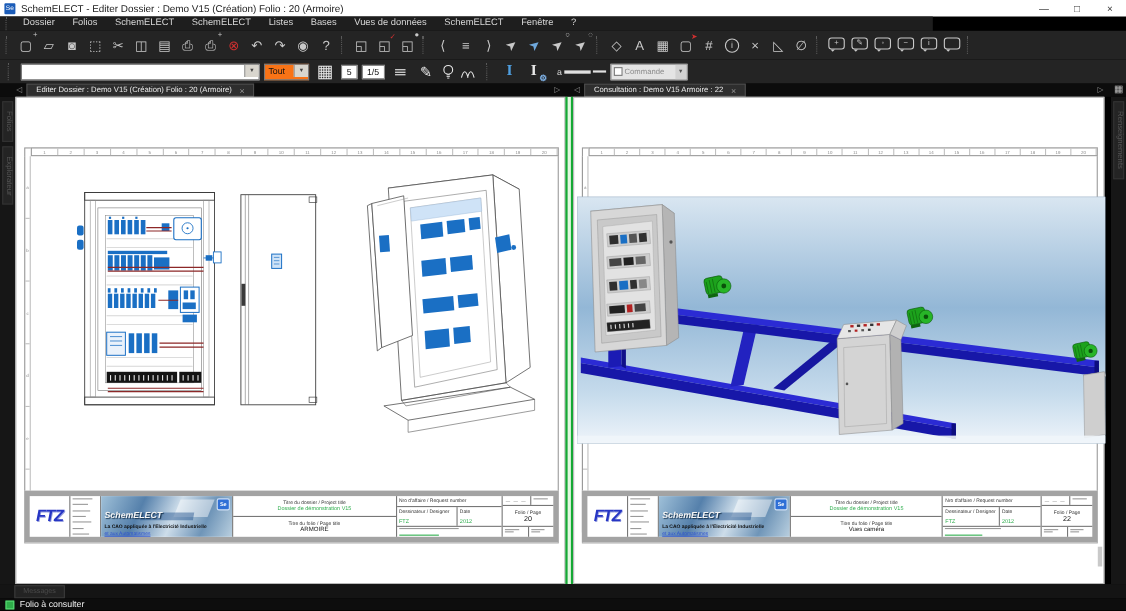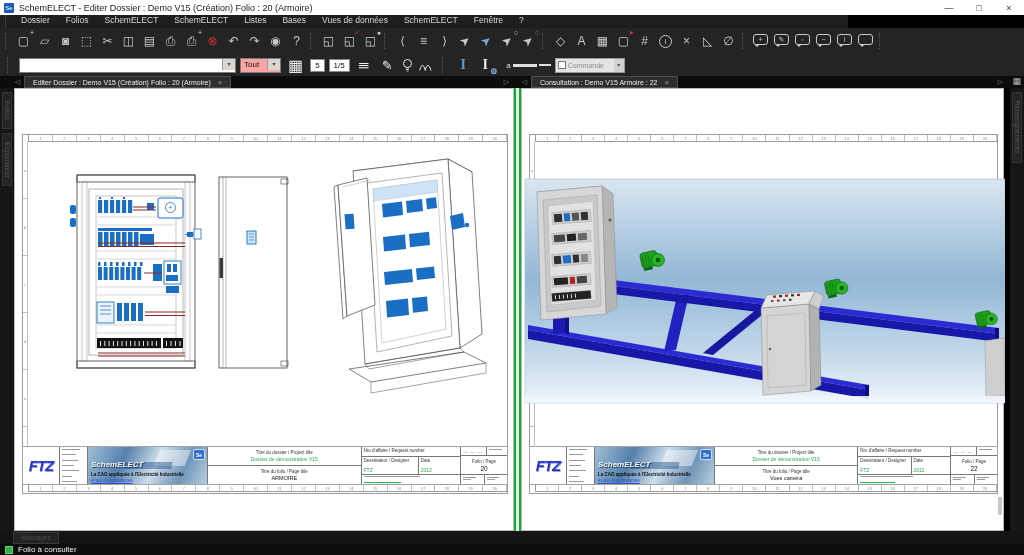--- a/index.html
+++ b/index.html
@@ -30,21 +30,21 @@
   .tbi.rot .gl{transform:rotate(-40deg)}
   .tbi.circ .gl{border:1px solid #c9c9c9;border-radius:50%;width:11px;height:11px;
                 font-size:8px;line-height:11px;text-align:center}
   .tbi.bubble .gl{border:1px solid #c9c9c9;border-radius:3px;width:13px;height:9px;
                   font-size:7px;line-height:9px;text-align:center;position:relative;margin-top:-3px}
   .tbi.bubble .gl::after{content:"";position:absolute;left:1px;bottom:-5px;
                   border:2.5px solid transparent;border-top-color:#c9c9c9}
   .combo{width:215px;height:13px;background:#fff;border:1px solid #7a7a7a;position:relative;flex:none}
   .cbtn{position:absolute;right:0;top:0;width:12px;height:11px;background:#d9d6ce;border-left:1px solid #9a9a9a;
         font-size:6px;color:#444;text-align:center;line-height:11px}
-  .filter{width:36px;height:13px;background:#fca5a5;border:1px solid #7a7a7a;position:relative;
+  .filter{width:36px;height:13px;background:#f97316;border:1px solid #7a7a7a;position:relative;
           font-size:8px;color:#111;line-height:12px;padding-left:3px;box-sizing:content-box;flex:none}
   .gridglyph{font-size:16px;color:#e8e8e8;margin:0 3px}
   .valbox{background:#fff;border:1px solid #888;font-size:8px;color:#111;height:11px;line-height:11px;
           padding:0 4px;text-align:center;flex:none}
   .layers{font-size:13px;font-weight:bold;color:#f2f2f2;transform:scaleX(1.5);margin:0 6px}
   .bigicon{color:#ececec;font-size:13px;width:20px;text-align:center;flex:none}
   .bluI{color:#4f9fe0;font-family:"Liberation Serif",serif;font-weight:bold;font-size:14px;width:18px;text-align:center}
   .whtI{color:#e8e8e8;font-family:"Liberation Serif",serif;font-weight:bold;font-size:14px;width:18px;
         text-align:center;position:relative}
   .whtI .gear{position:absolute;right:-3px;bottom:-3px;font-size:8px;color:#7fb3e8;font-family:"Liberation Sans",sans-serif}
@@ -81,21 +81,21 @@
   .rowzone{position:absolute;left:7px;top:53px;width:6px;height:342px;display:flex;flex-direction:column;
            border-left:1px solid #9a9a9a;border-right:1px solid #c0c0c0;box-sizing:border-box;background:#fff}
   .rowzone .cell{flex:1;border-bottom:1px solid #c0c0c0;font-size:4px;color:#8a8a8a;
                  display:flex;align-items:center;justify-content:center}
   svg.draw{position:absolute;left:0;top:0}
   .vsbthumb{position:absolute;right:1px;top:408px;width:4px;height:18px;background:#c9c9c9}
   .splitter{position:absolute;left:514px;top:88px;width:7px;height:443px;background:#e2f8e0;
             border-left:2px solid #15a835;border-right:2px solid #15a835;box-sizing:border-box}
   
   .tblock{position:absolute;left:7px;right:5px;top:357px;height:37px;display:flex;background:#fff;
-          border:1px solid #a3a3a3;font-size:4.5px;color:#333;box-sizing:content-box}
+          border:5px solid #a3a3a3;font-size:4.5px;color:#333;box-sizing:content-box}
   .tbc{border-right:1px solid #777;box-sizing:border-box;position:relative}
   .tb-logo{width:37px;display:flex;align-items:center;justify-content:center}
   .ftz{font-size:15px;font-weight:bold;font-style:italic;color:#2736c4;letter-spacing:-1px;
        text-shadow:0.6px 0.6px 0 #9aa2e0}
   .tb-address{width:28px;padding:2px;display:flex;flex-direction:column;justify-content:space-between}
   .abar{height:1px;background:#9a9a9a}
   .tb-photo{width:120px;background:linear-gradient(115deg,#9fc0d8 0%,#5580ab 30%,#cdddea 55%,#6f95b8 78%,#b9cfdf 100%);overflow:hidden}
   .ph1{position:absolute;left:58%;top:8%;width:26%;height:42%;background:rgba(255,255,255,.45);transform:skewX(-22deg)}
   .ph2{position:absolute;left:30%;top:40%;width:40%;height:18%;background:rgba(30,80,140,.45);transform:skewX(-10deg)}
   .brand{position:absolute;left:3px;top:13px;font-size:8px;font-weight:bold;font-style:italic;color:#f6f6f6;

